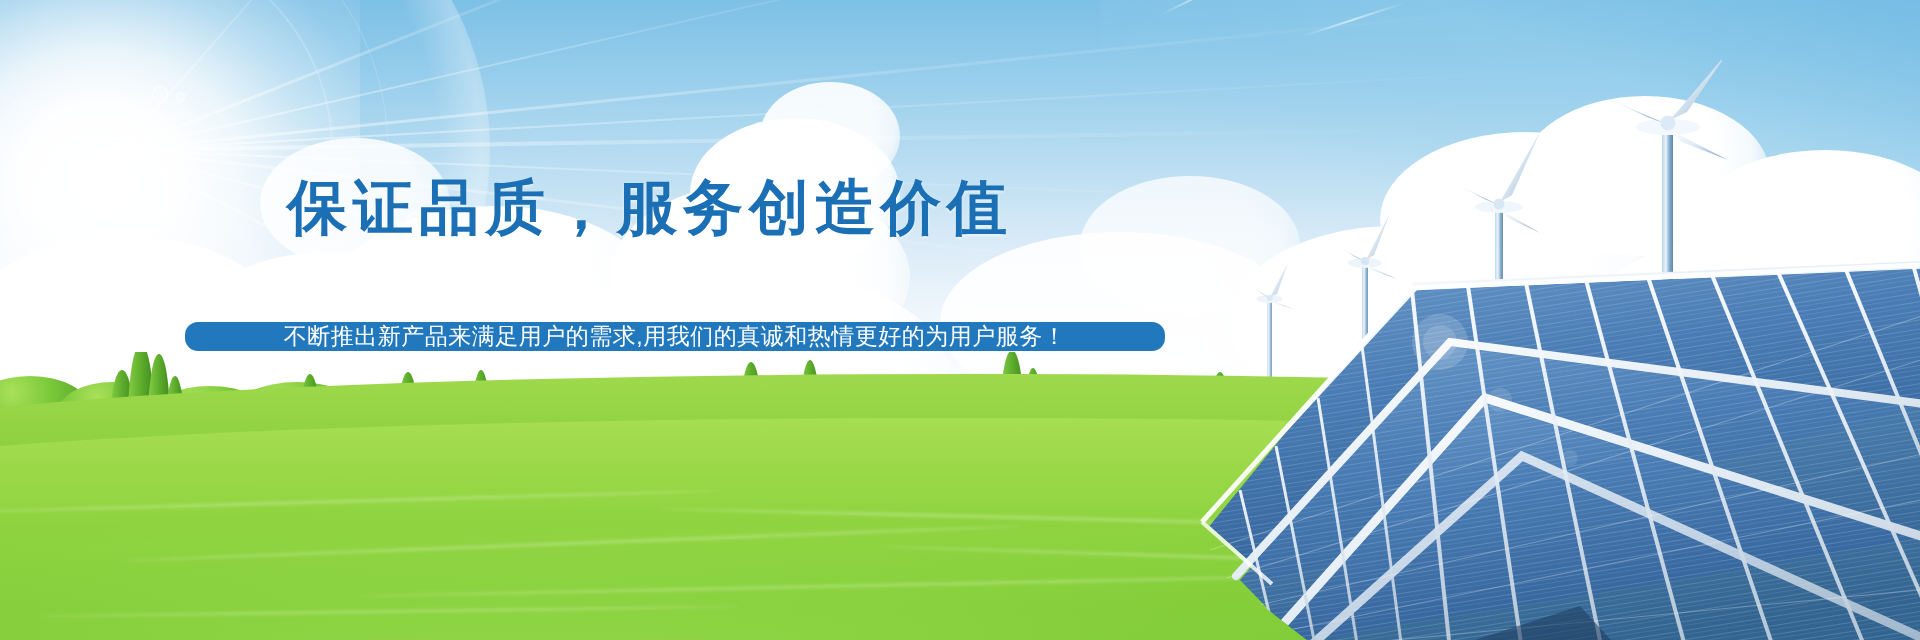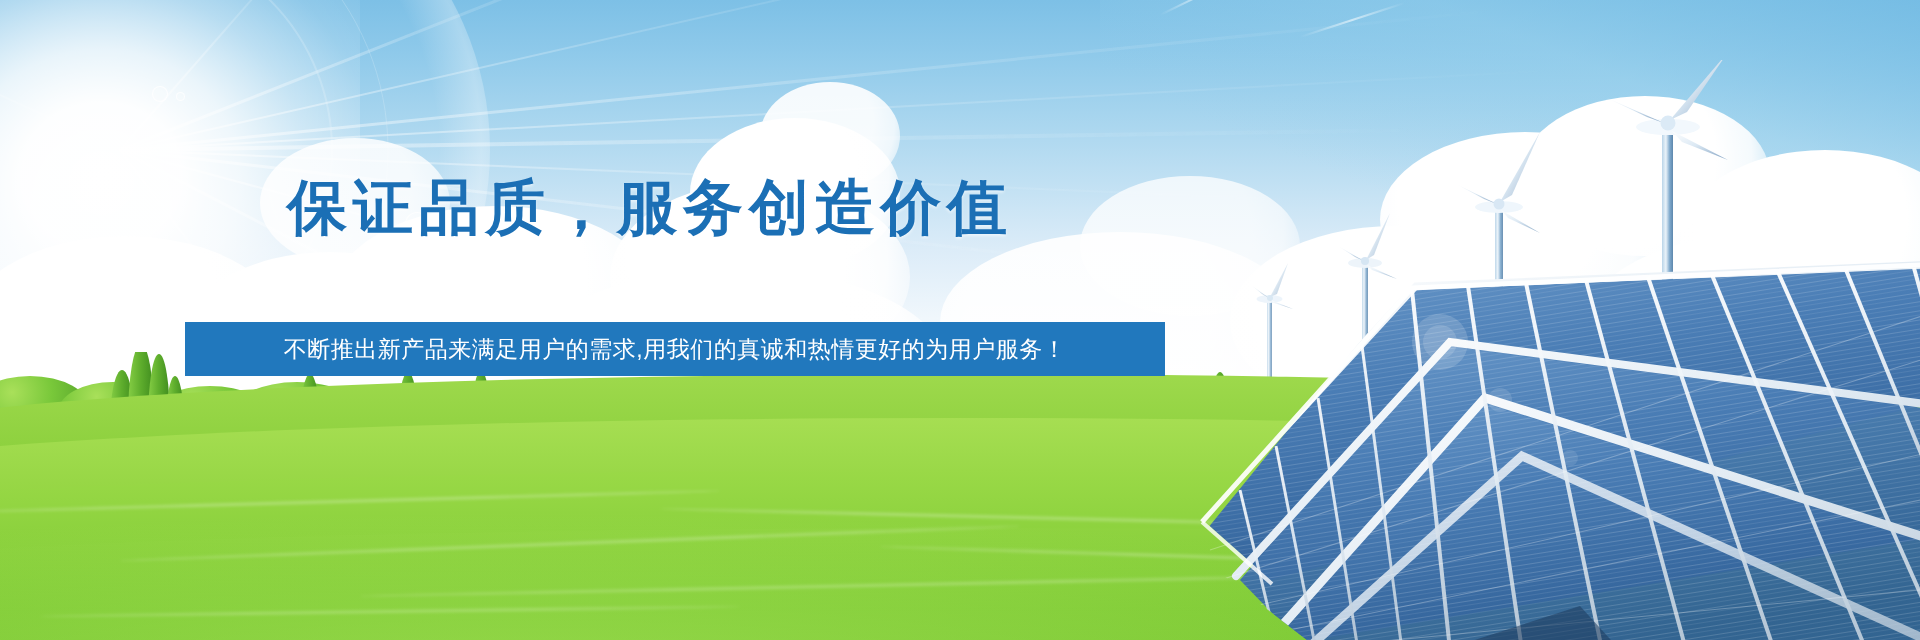--- a/index.html
+++ b/index.html
@@ -219,25 +219,26 @@
     font-size: 60px;
     font-weight: 700;
     letter-spacing: 6px;
     color: #1b6fb5;
     text-shadow: 0 2px 3px rgba(255,255,255,.55);
     white-space: nowrap;
   }
   .subbar {
     position: absolute;
     left: 185px; top: 322px;
-    width: 980px; height: 54px;
+    width: 980px; height: 29px;
     background: #2178bd;
     display: flex;
     align-items: center;
     justify-content: center;
+    border-radius: 13px;
   }
   .subbar-text {
     color: #ffffff;
     font-size: 23px;
     font-weight: 400;
     letter-spacing: .5px;
     white-space: nowrap;
   }
 </style>
 </head>

